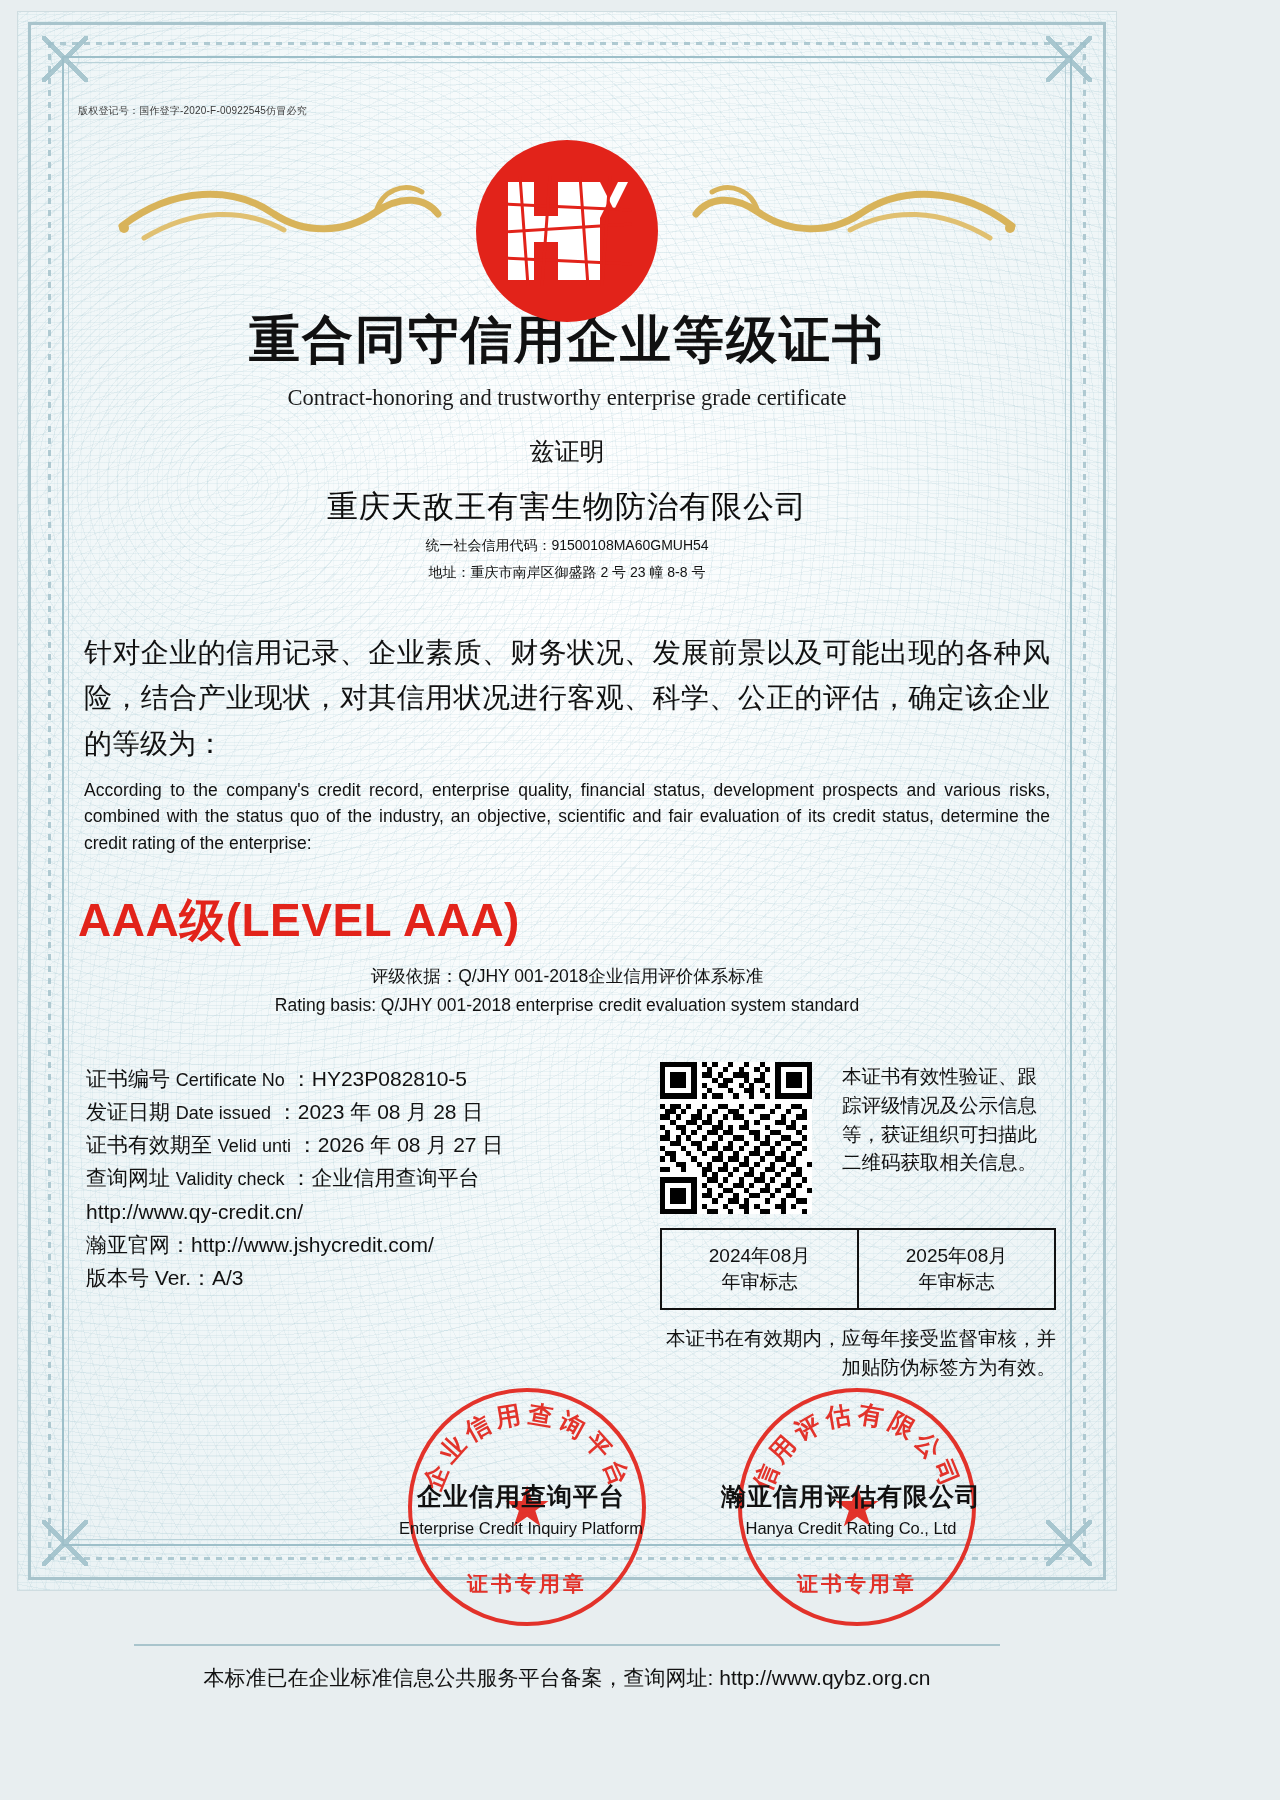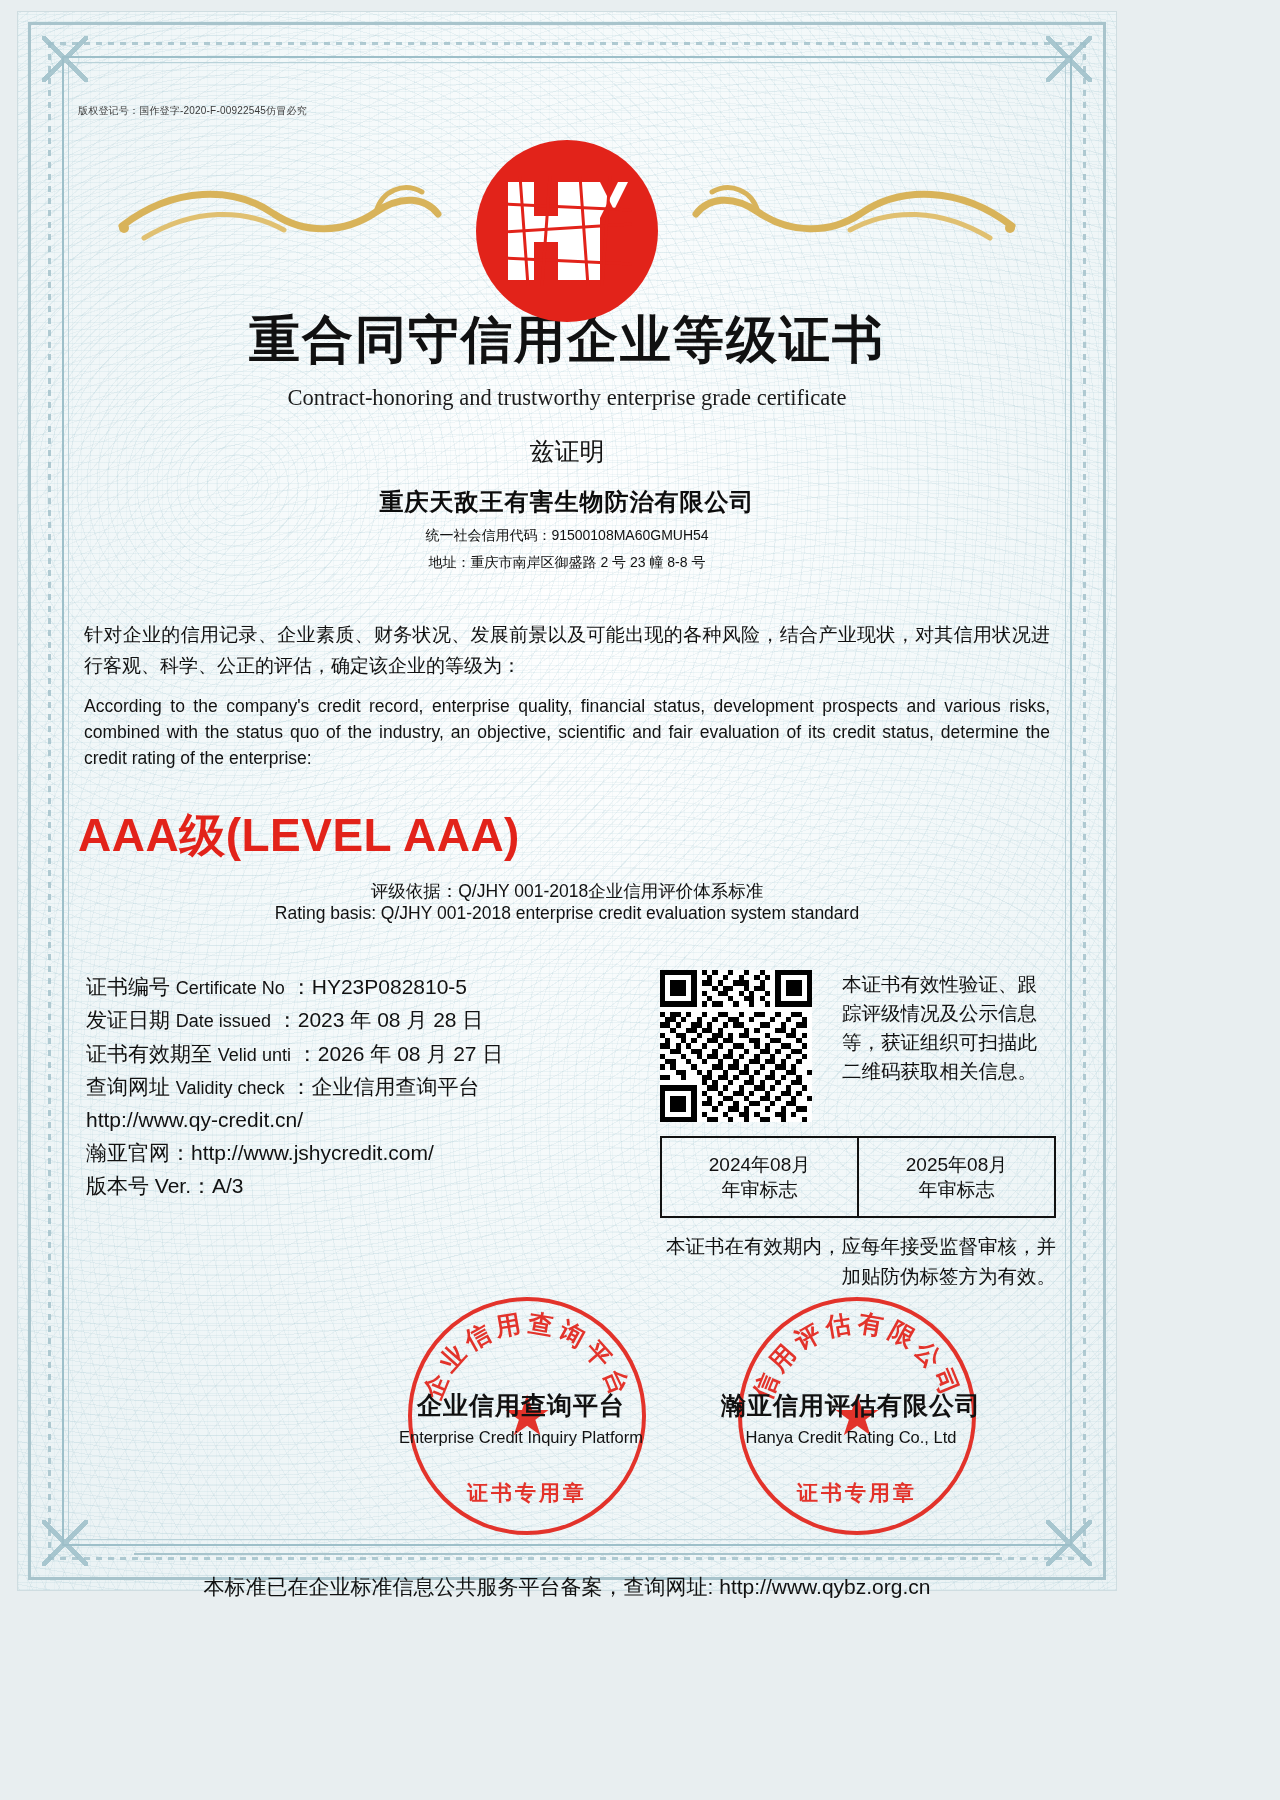--- a/index.html
+++ b/index.html
@@ -92,36 +92,36 @@
     font-family:"Liberation Serif","DejaVu Serif",serif;
     font-weight:700;font-size:51px;letter-spacing:2px;color:#111;
   }
   .title-en{
     text-align:center;font-size:22.5px;color:#1a1a1a;margin-top:10px;
     font-family:"Liberation Serif","DejaVu Serif",serif;
   }
   .certify-cn{text-align:center;font-size:25px;color:#111;margin-top:24px;font-family:"Liberation Serif","DejaVu Serif",serif;}
   .certify-en{text-align:center;font-size:19.5px;color:#1a1a1a;margin-top:4px;}
   .company{
-    text-align:center;font-size:24px;font-weight:700;color:#0d0d0d;margin-top:18px;
+    text-align:center;font-size:31px;font-weight:400;color:#0d0d0d;margin-top:18px;
     font-family:"Liberation Serif","DejaVu Serif",serif;letter-spacing:1px;
   }
   .code,.addr{text-align:center;font-size:14px;color:#111;margin-top:9px;}
 
   .para{margin:48px 6px 0 6px;}
-  .para .cn{font-size:19px;line-height:1.62;color:#111;text-align:justify;}
+  .para .cn{font-size:28px;line-height:1.62;color:#111;text-align:justify;}
   .para .en{font-size:17.5px;line-height:1.5;color:#111;margin-top:11px;text-align:justify;}
 
   .level{
     text-align:left;color:#e2231a;font-weight:700;font-size:46px;
     margin-top:34px;letter-spacing:.5px;
     font-family:"Liberation Sans","DejaVu Sans",sans-serif;
   }
   .basis-cn{text-align:center;font-size:17.5px;color:#111;margin-top:12px;}
-  .basis-en{text-align:center;font-size:17.5px;color:#111;margin-top:0;}
+  .basis-en{text-align:center;font-size:17.5px;color:#111;margin-top:7px;}
 
   
   .lower{display:flex;margin-top:46px;}
   .details{width:560px;padding-left:8px;font-size:21px;color:#111;line-height:1.58;}
   .details .row{white-space:nowrap;}
   .details .lbl-en{font-size:18px;}
   .url{font-size:21px;}
 
   .qrblock{flex:1;padding-left:14px;position:relative;}
   .qr-top{display:flex;gap:30px;}

